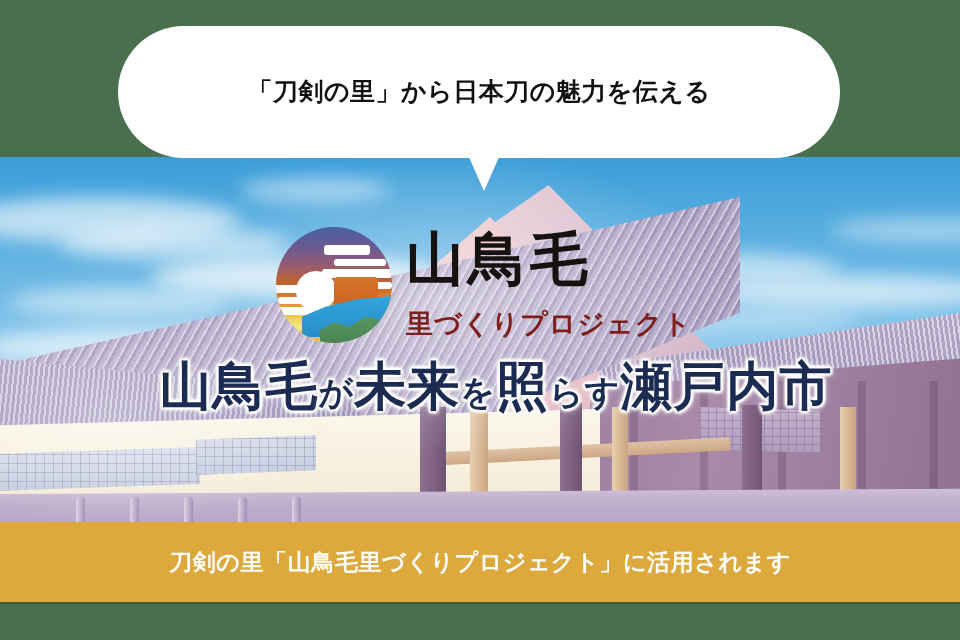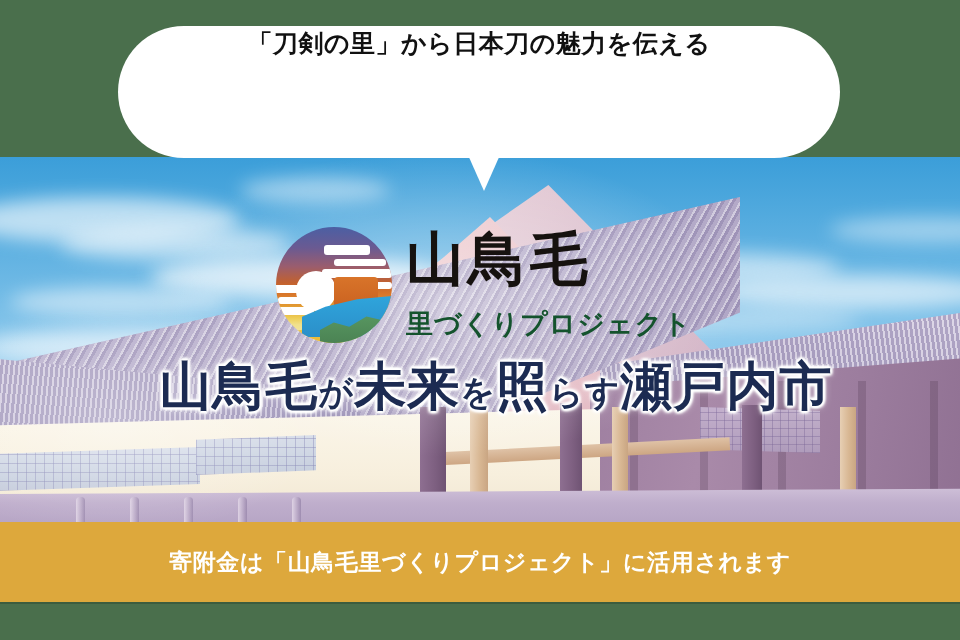--- a/index.html
+++ b/index.html
@@ -248,21 +248,21 @@
 
   .wordmark { display: flex; flex-direction: column; }
   .wm-main {
     font-family: "Liberation Serif", "DejaVu Serif", serif;
     font-size: 58px; font-weight: 700; color: #16120f;
     letter-spacing: 4px; line-height: 1.02;
     white-space: nowrap;
   }
   .wm-sub {
     font-family: "DejaVu Sans", "Liberation Sans", sans-serif;
-    font-size: 27px; font-weight: 700; color: #14532d;
+    font-size: 27px; font-weight: 700; color: #7f1d1d;
     letter-spacing: 1px; line-height: 1.25;
     margin-top: 18px; white-space: nowrap;
   }
 
   
   .headline {
     position: absolute;
     left: 16px; top: 208px;              
     width: 960px;
     text-align: center;
@@ -285,21 +285,21 @@
   
   .katana { position: absolute; left: 0; top: 240px; width: 960px; height: 120px; }
 
   
   .bubble {
     position: absolute;
     left: 118px; top: 26px;
     width: 722px; height: 132px;
     background: #ffffff;
     border-radius: 66px;
-    display: flex; justify-content: center;
+    display: flex; align-items: center; justify-content: center;
     z-index: 5;
   }
   .bubble-text {
     font-family: "DejaVu Sans", "Liberation Sans", sans-serif;
     font-size: 25px; font-weight: 700; color: #111111;
     line-height: 1.45; text-align: center; letter-spacing: .5px;
   }
   .bubble-tail {
     position: absolute;
     left: 468px; top: 155px;
@@ -468,18 +468,18 @@
   </div>
 
   <div class="bubble">
     <div class="bubble-text">
       <div>「刀剣の里」から日本刀の魅力を伝える</div>
     </div>
   </div>
   <div class="bubble-tail"></div>
 
   <div class="gold-banner">
-    <span class="gold-text">寄附金は「山鳥毛里づくりプロジェクト」に活用されます</span>
+    <span class="gold-text">刀剣の里「山鳥毛里づくりプロジェクト」に活用されます</span>
   </div>
 
   <div class="green-strip"></div>
 
 </div>
 
 </body></html>

